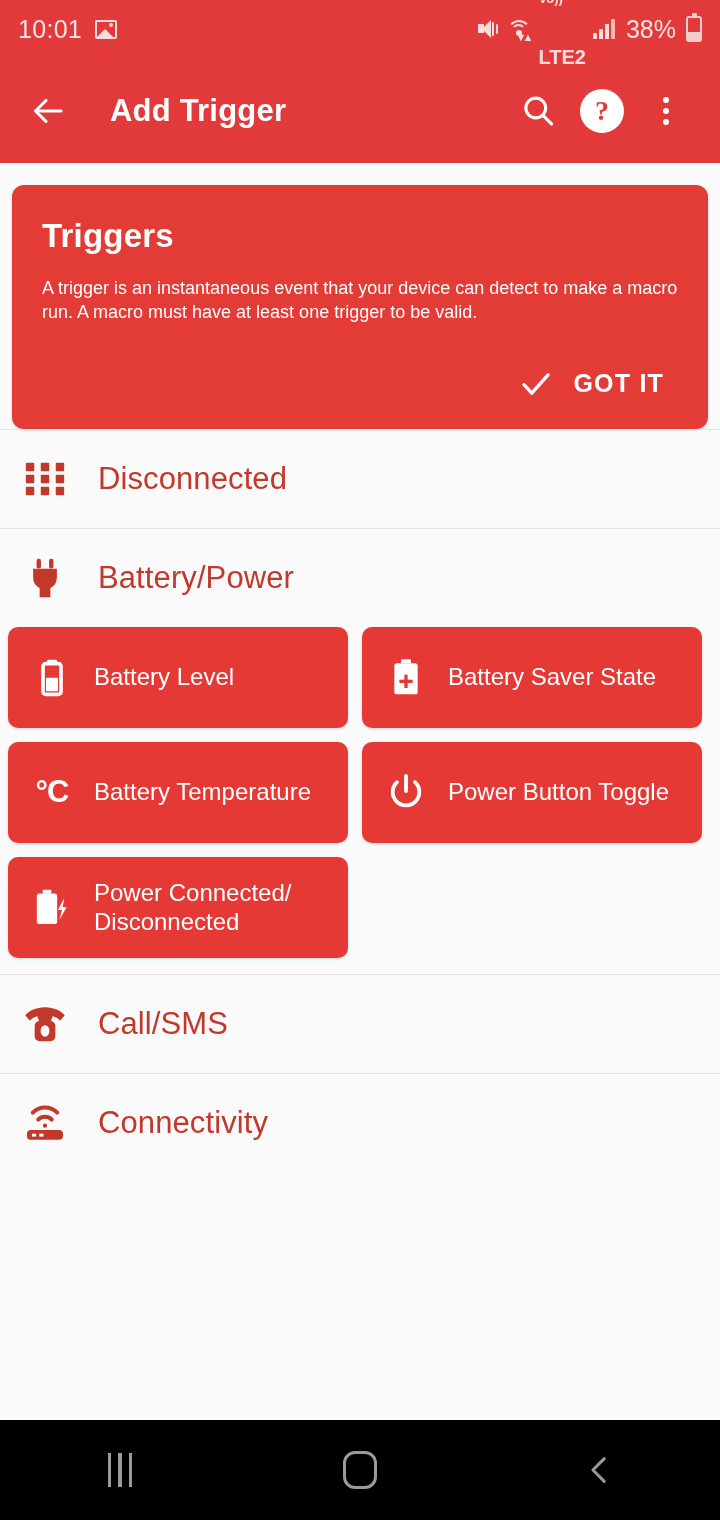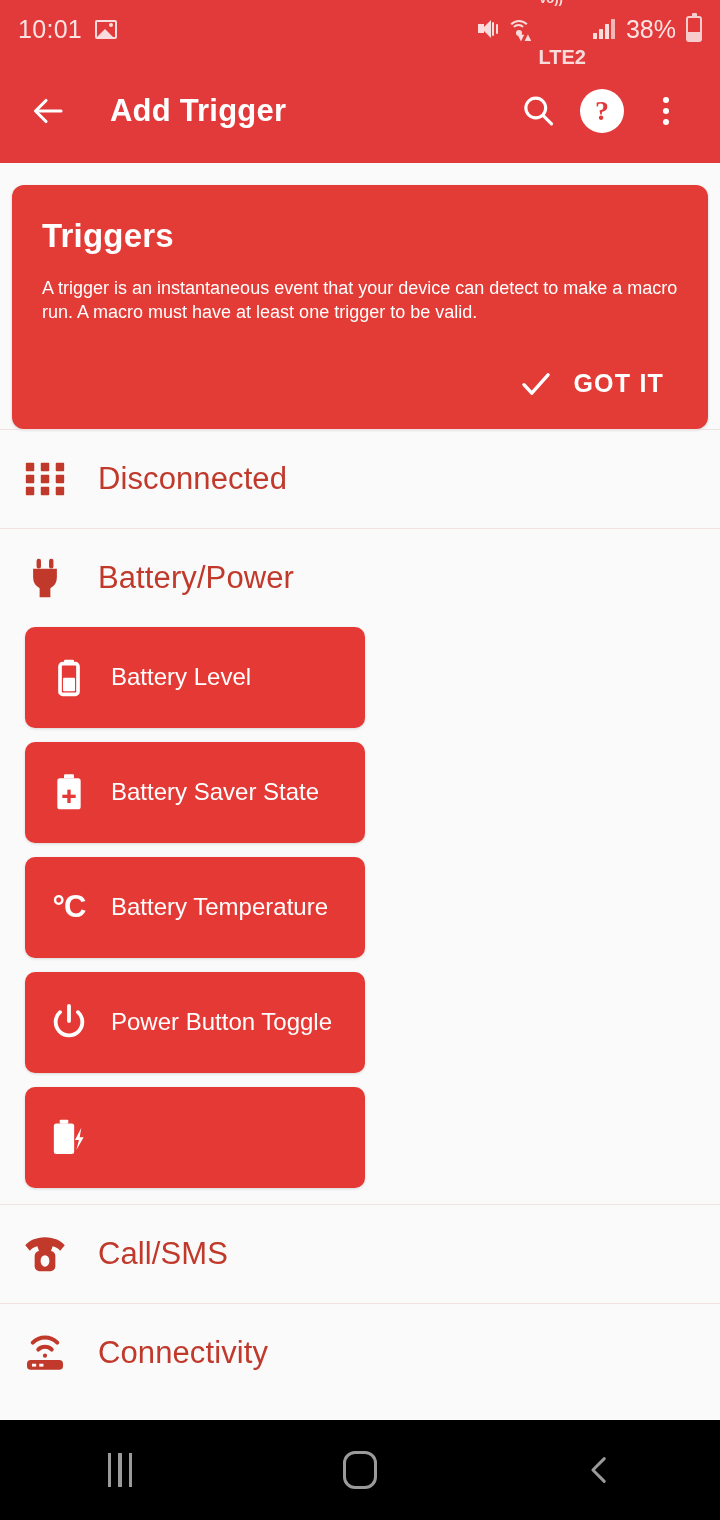--- a/index.html
+++ b/index.html
@@ -142,21 +142,21 @@
     border-top:1px solid #f0e2e1;
   }
   .section-icon {
     width:54px; height:54px; display:flex; align-items:center; justify-content:center;
     color:#C0392B; flex:none;
   }
   .section-icon svg { width:46px; height:46px; display:block; }
   .section-label { font-size:31px; color:#C0392B; letter-spacing:.1px; }
 
   .chips-wrap {
-    display:flex; flex-wrap:wrap; gap:14px 14px; padding:0 14px 16px 25px;
+    display:flex; flex-wrap:wrap; gap:14px 14px; padding:0 14px 16px 8px;
   }
   .chip {
     width:340px; min-height:101px; background:#E53935; border-radius:10px;
     display:flex; align-items:center; gap:20px; padding:0 18px 0 22px;
     box-shadow:0 1px 3px rgba(0,0,0,.14);
   }
   .chip-icon {
     width:44px; height:48px; display:flex; align-items:center; justify-content:center;
     color:#fff; flex:none;
   }
@@ -334,20 +334,22 @@
     </div>
 
     <div class="chip">
       <span class="chip-icon">
         <svg viewBox="0 0 24 24" fill="#fff">
           <rect x="6.4" y="1.6" width="5.2" height="2.4" rx=".7"></rect>
           <path d="M4.4 3.9h9.2a1.5 1.5 0 0 1 1.5 1.5v15.3a1.5 1.5 0 0 1-1.5 1.5H4.4a1.5 1.5 0 0 1-1.5-1.5V5.4a1.5 1.5 0 0 1 1.5-1.5z"></path>
           <polygon points="19.4,6.4 15.6,13.8 18,13.8 16.4,19.8 20.8,12.1 18.4,12.1"></polygon>
         </svg>
       </span>
+      <span class="chip-label" style="white-space:pre-line;">Power Connected/
+Disconnected</span>
     </div>
   </div>
 
   <div class="section-row">
     <span class="section-icon">
       <svg viewBox="0 0 24 24" fill="currentColor">
         <path d="M12 3.2c-4.6 0-8.6 1.9-10.3 4.2l2.4 2.9c.8-1 2.2-1.8 3.9-2.3l.9 2.4h6.2l.9-2.4c1.7.5 3.1 1.3 3.9 2.3l2.4-2.9C20.6 5.1 16.6 3.2 12 3.2z"></path>
         <rect x="6.6" y="10.4" width="10.8" height="10.6" rx="2.6"></rect>
         <ellipse cx="12" cy="15.6" rx="2.3" ry="3" fill="#fafafa"></ellipse>
       </svg>

